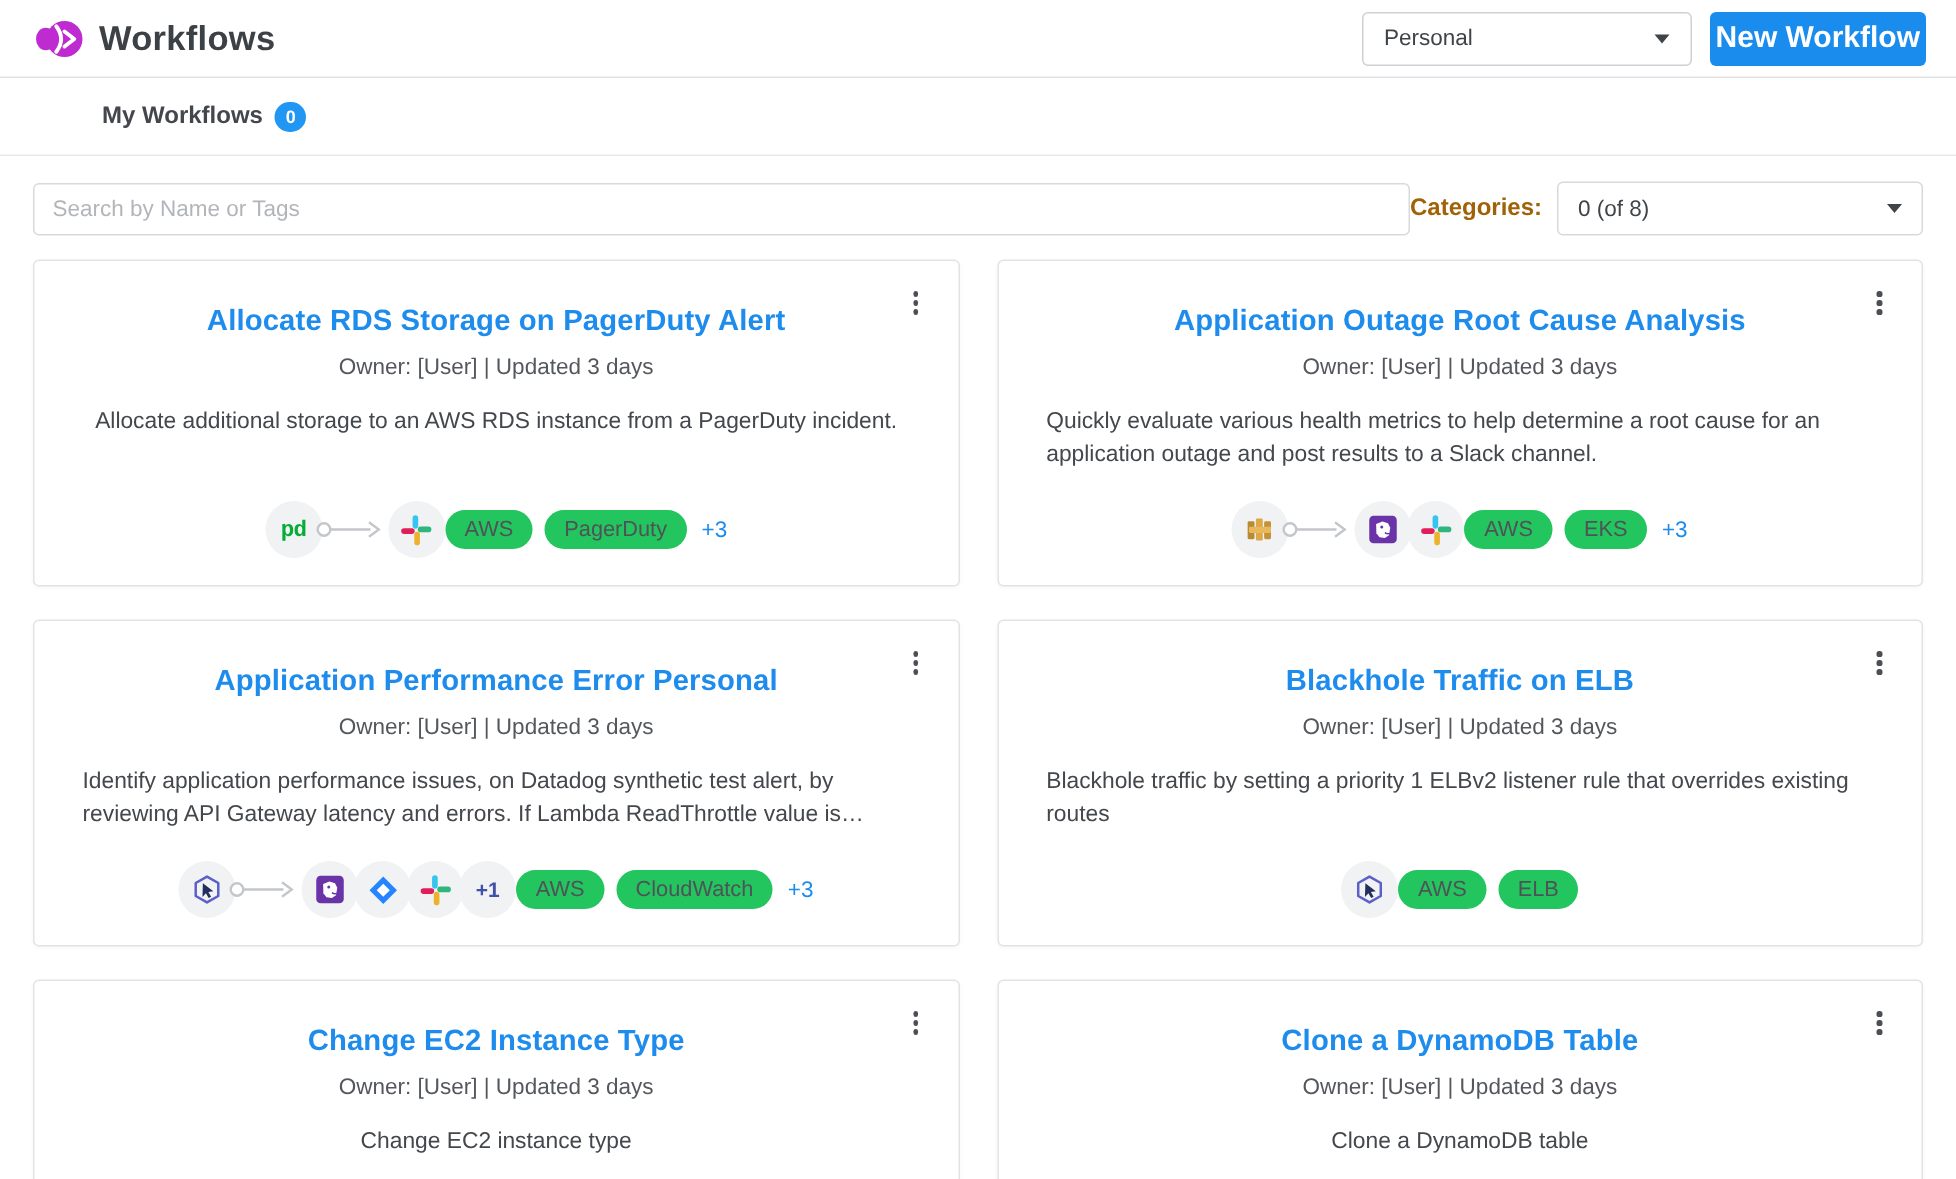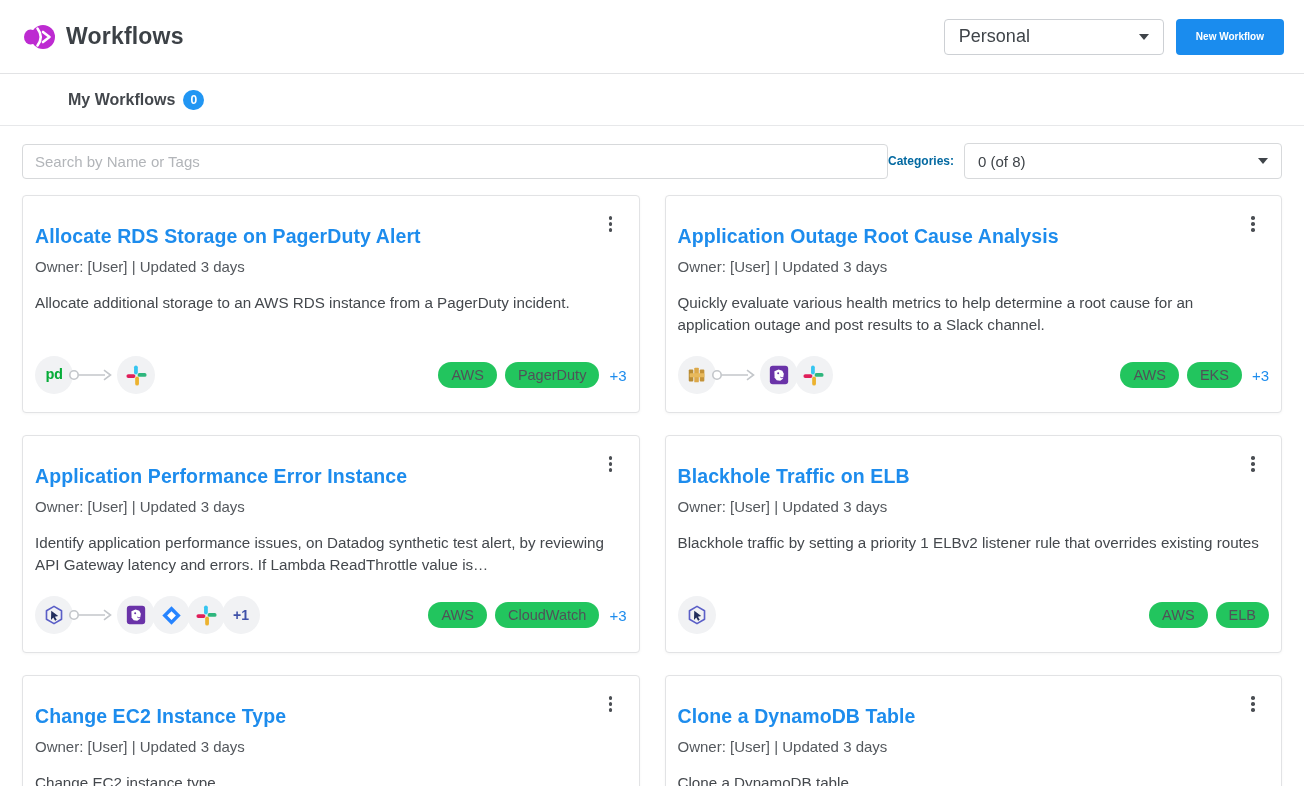--- a/index.html
+++ b/index.html
@@ -4,55 +4,55 @@
 <style>
   * { box-sizing: border-box; margin: 0; padding: 0; }
   html, body { width: 1304px; height: 786px; overflow: hidden; }
   body {
     font-family: "Liberation Sans", "DejaVu Sans", sans-serif;
     background: #ffffff;
     color: #3f4449;
   }
   
   .app-header {
-    height: 74px;
+    height: 52px;
     display: flex;
     align-items: center;
     padding: 0 20px 0 24px;
     border-bottom: 1px solid #e2e3e5;
   }
   .logo { display: flex; align-items: center; margin-right: 10px; }
   .page-title {
     font-size: 23px;
     font-weight: 700;
     color: #3c4146;
     letter-spacing: .2px;
     margin-right: auto;
   }
   .workspace-select {
     width: 220px; height: 36px;
     border: 1px solid #cdd0d4; border-radius: 4px;
     display: flex; align-items: center; justify-content: space-between;
     padding: 0 14px;
-    font-size: 18px; color: #3f4449;
+    font-size: 15px; color: #3f4449;
     background: #fff; cursor: pointer;
     margin-right: 12px;
   }
   .caret-down {
     width: 0; height: 0;
     border-left: 5px solid transparent;
     border-right: 5px solid transparent;
     border-top: 6px solid #3f4449;
   }
   .primary-button {
     height: 36px;
-    padding: 0 20px;
+    padding: 0 4px;
     background: #1a8cee;
     border: none; border-radius: 4px;
-    color: #fff; font-size: 10px; font-weight: 700;
+    color: #fff; font-size: 20px; font-weight: 700;
     font-family: inherit;
     cursor: pointer;
   }
   
   .tabs {
     display: flex; gap: 34px;
     padding: 0 22px;
     border-bottom: 1px solid #e7e8ea;
   }
   .tab {
@@ -81,46 +81,47 @@
   }
   .search-input {
     width: 1059px; height: 35px;
     border: 1px solid #d7d9db; border-radius: 4px;
     padding: 0 12px;
     font-size: 15px; font-family: inherit; color: #3f4449;
     outline: none;
   }
   .search-input::placeholder { color: #b2b5b9; }
   .categories-group { margin-left: auto; display: flex; align-items: center; gap: 10px; }
-  .categories-label { font-size: 12px; font-weight: 700; color: #0369a1; }
+  .categories-label { font-size: 16px; font-weight: 700; color: #a16207; }
   .categories-select {
-    width: 318px; height: 36px;
+    width: 244px; height: 36px;
     border: 1px solid #d7d9db; border-radius: 4px;
     display: flex; align-items: center; justify-content: space-between;
     padding: 0 13px;
     font-size: 15px; color: #3f4449;
     background: #fff; cursor: pointer;
   }
   
   .cards-grid {
     margin: 16px 22px 0;
     display: grid;
     grid-template-columns: 1fr 1fr;
     gap: 22px 25px;
     grid-auto-rows: 218px;
   }
   .card {
     position: relative;
     background: #fff;
     border: 1px solid #e2e3e5;
     border-radius: 4px;
     box-shadow: 0 1px 3px rgba(0,0,0,.04);
-    padding: 29px 12px 18px;
+    padding: 29px 32px 18px;
     display: flex; flex-direction: column;
     overflow: hidden;
+    align-items: center;
   }
   .card-title {
     font-size: 19.5px; font-weight: 700;
     color: #1d8ced;
     cursor: pointer;
     letter-spacing: .1px;
   }
   .kebab {
     position: absolute; top: 15px; right: 16px;
     width: 24px; height: 26px;
@@ -289,21 +290,21 @@
         </div>
     </div>
   </article>
 
   <article class="card">
     <button class="kebab">
       <span class="dot"></span>
         <span class="dot"></span>
         <span class="dot"></span>
     </button>
-    <h3 class="card-title">Application Performance Error Instance</h3>
+    <h3 class="card-title">Application Performance Error Personal</h3>
     <div class="card-meta">Owner: [User] | Updated 3 days</div>
     <p class="card-desc">Identify application performance issues, on Datadog synthetic test alert, by reviewing API Gateway latency and errors. If Lambda ReadThrottle value is…</p>
     <div class="card-footer">
       <div class="integrations">
           <span class="icon-circle">
             <svg width="22" height="22" viewBox="0 0 24 24">
               <polygon points="12,2.6 20.2,7.3 20.2,16.7 12,21.4 3.8,16.7 3.8,7.3" fill="none" stroke="#5b5fc7" stroke-width="1.8" stroke-linejoin="round"></polygon>
               <path d="M9 7.4 L16.6 13.2 L13 13.8 L15 17.2 L13.2 18.2 L11.2 14.8 L8.7 17.4 Z" fill="#232f5c"></path>
             </svg>
           </span>

